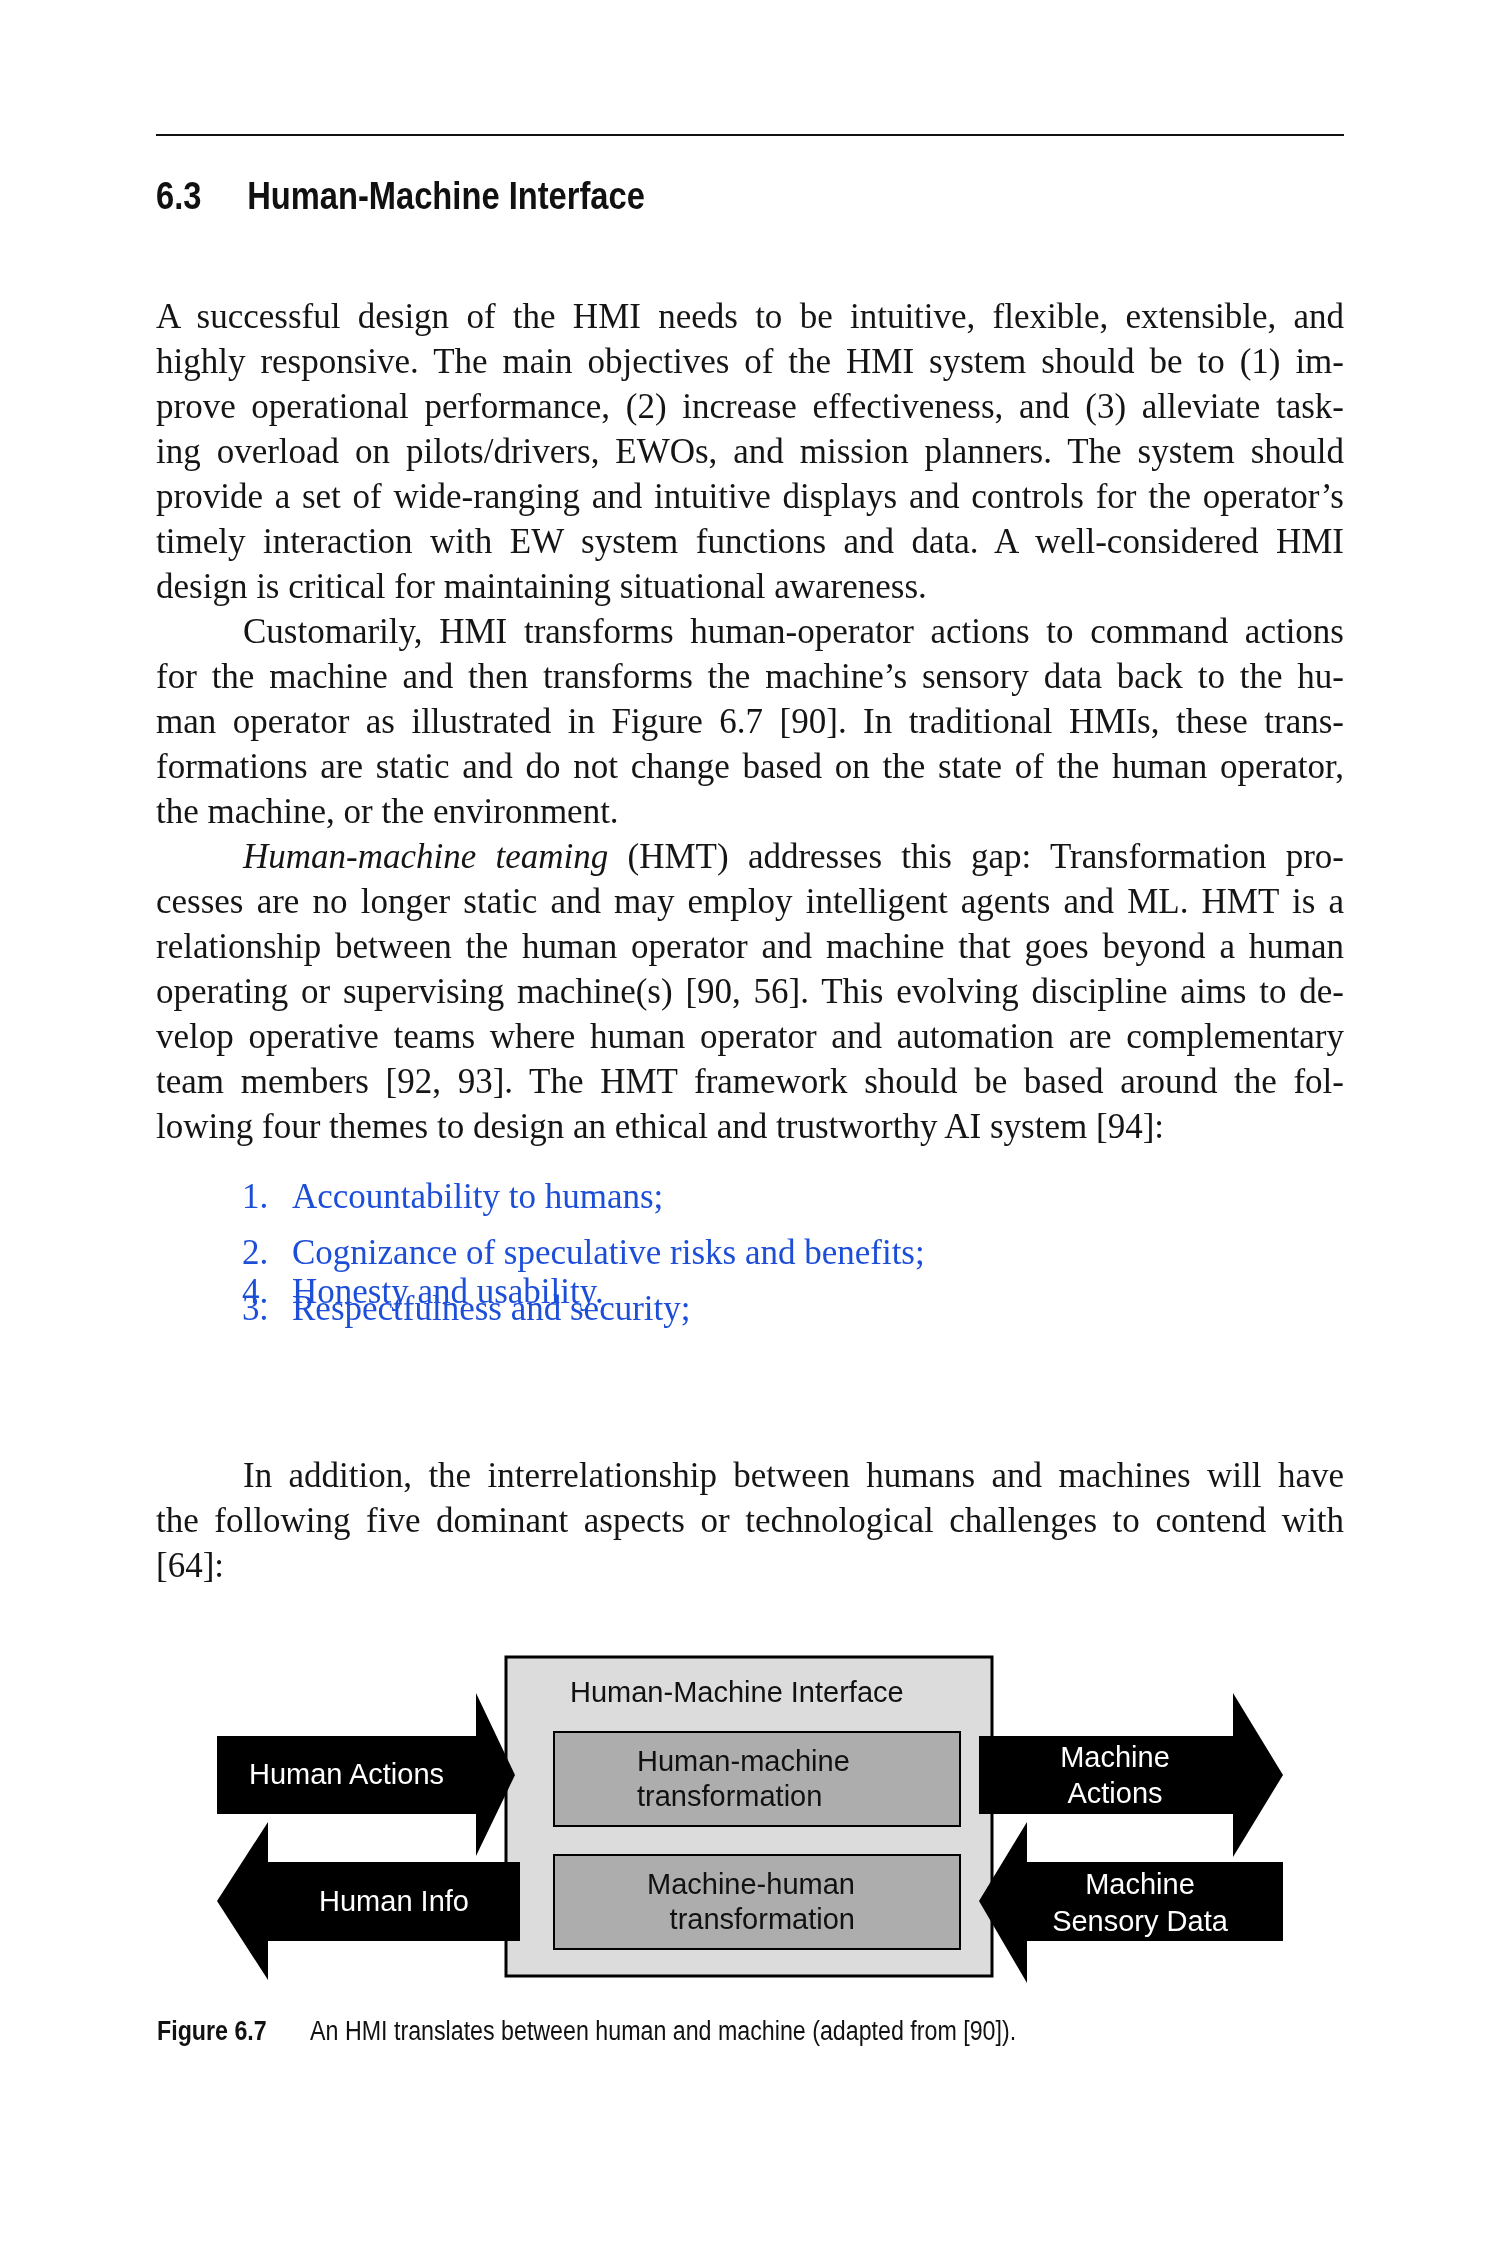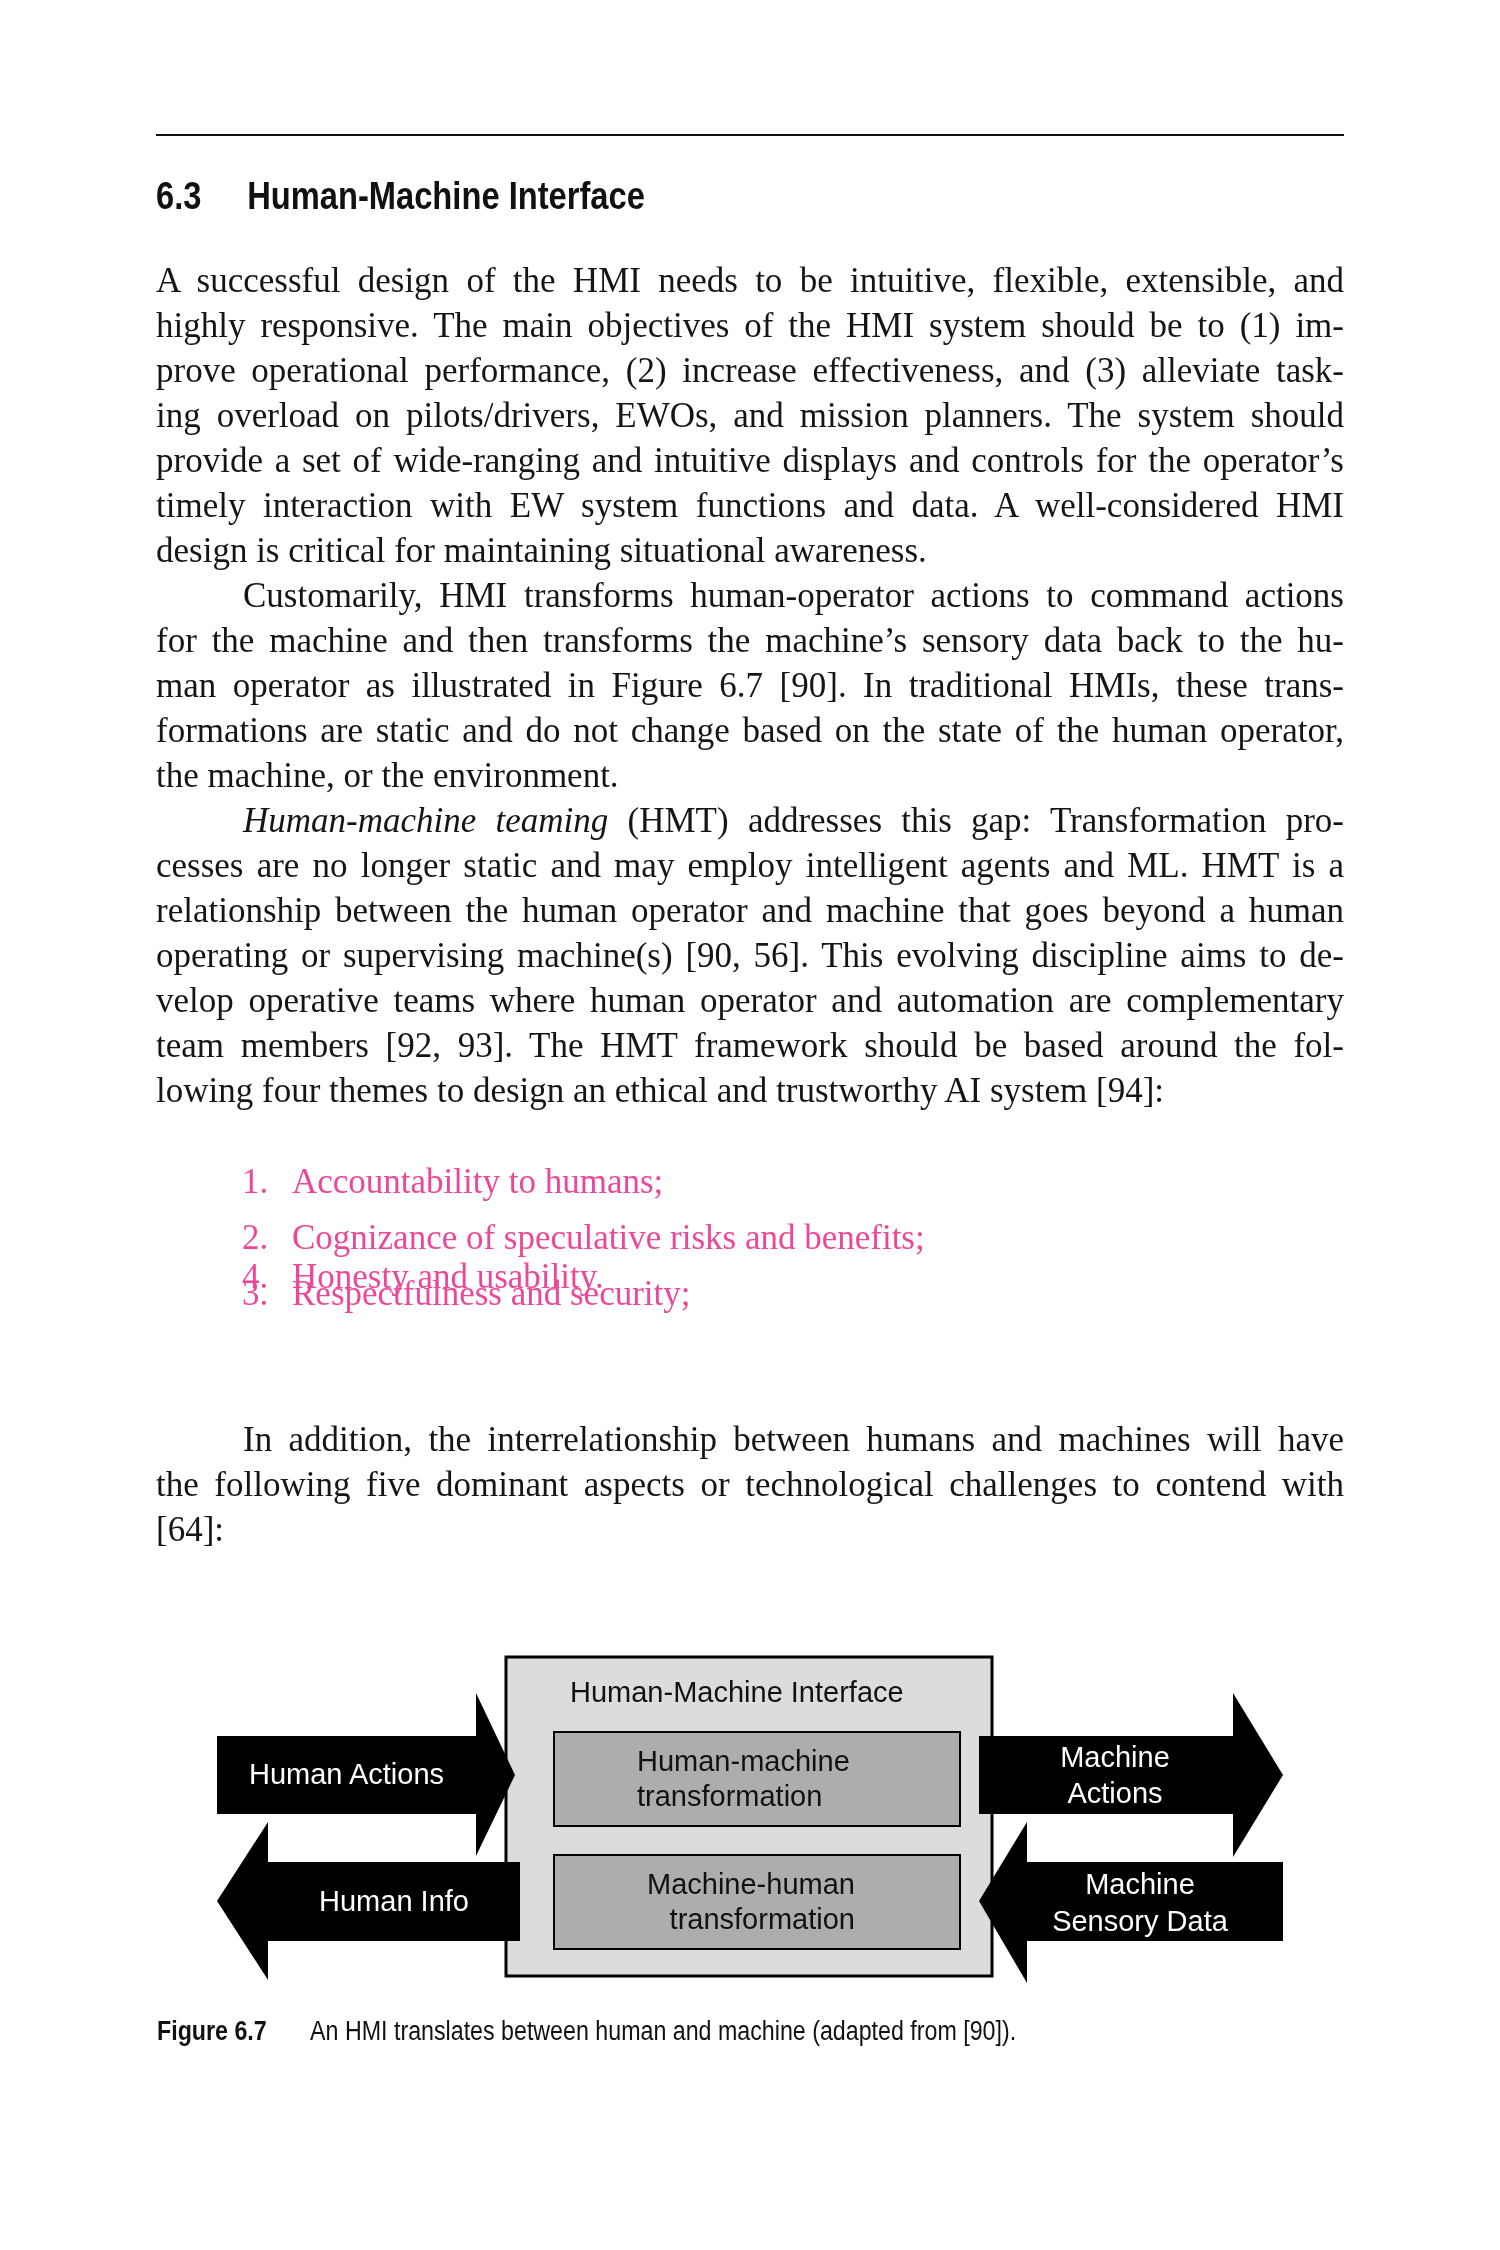--- a/index.html
+++ b/index.html
@@ -16,31 +16,31 @@
 
   
   .section-heading { position: absolute; left: 156px; top: 172px; font-family: "Liberation Sans", sans-serif;
     font-weight: bold; font-size: 38px; line-height: 48px; color: #111; white-space: nowrap;
     transform: scaleX(0.86); transform-origin: left; }
   .section-heading .num { display: inline-block; width: 106px; }
 
   
   .body-line { position: absolute; left: 156px; width: 1188px; height: 45px;
     font-family: "Liberation Serif", serif; font-size: 35px; line-height: 45px; color: #151515;
-    text-align: justify; text-align-last: justify; white-space: nowrap; overflow: visible; }
+    text-align: justify; text-align-last: justify; white-space: nowrap; overflow: visible; margin-top: 36px; }
   .body-line.last { text-align-last: left; }
   .body-line.indent { left: 243px; width: 1101px; }
   .body-line span.it { font-style: italic; }
 
   
   .jl { display: block; width: 100%; white-space: normal; text-align: justify; text-align-last: justify; }
   .body-line.last .jl { text-align-last: left; }
 
   .list-item { position: absolute; left: 242px; height: 50px; font-family: "Liberation Serif", serif;
-    font-size: 35px; line-height: 50px; color: #ec4899; white-space: nowrap; }
+    font-size: 35px; line-height: 50px; color: #1d4ed8; white-space: nowrap; margin-top: 15px; }
   .list-item .n { display: inline-block; width: 50px; }
 
   
   .figure { position: absolute; left: 0; top: 0; width: 1500px; height: 2250px; pointer-events: none; }
   .figure svg { position: absolute; left: 0; top: 0; }
   .fig-text { position: absolute; font-family: "Liberation Sans", sans-serif; font-size: 29px; line-height: 35px;
     white-space: nowrap; pointer-events: auto; }
   .fig-text.white { color: #ffffff; text-align: center; }
   .fig-text.black { color: #111; }
 

